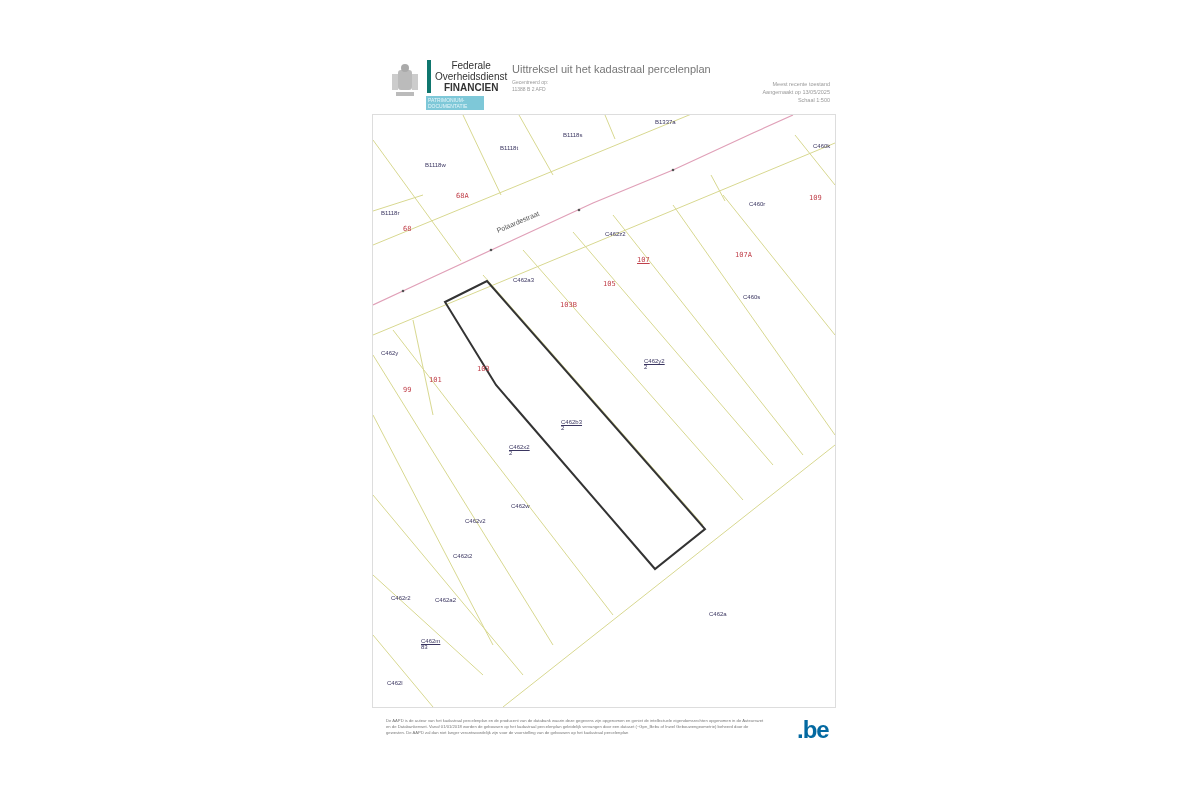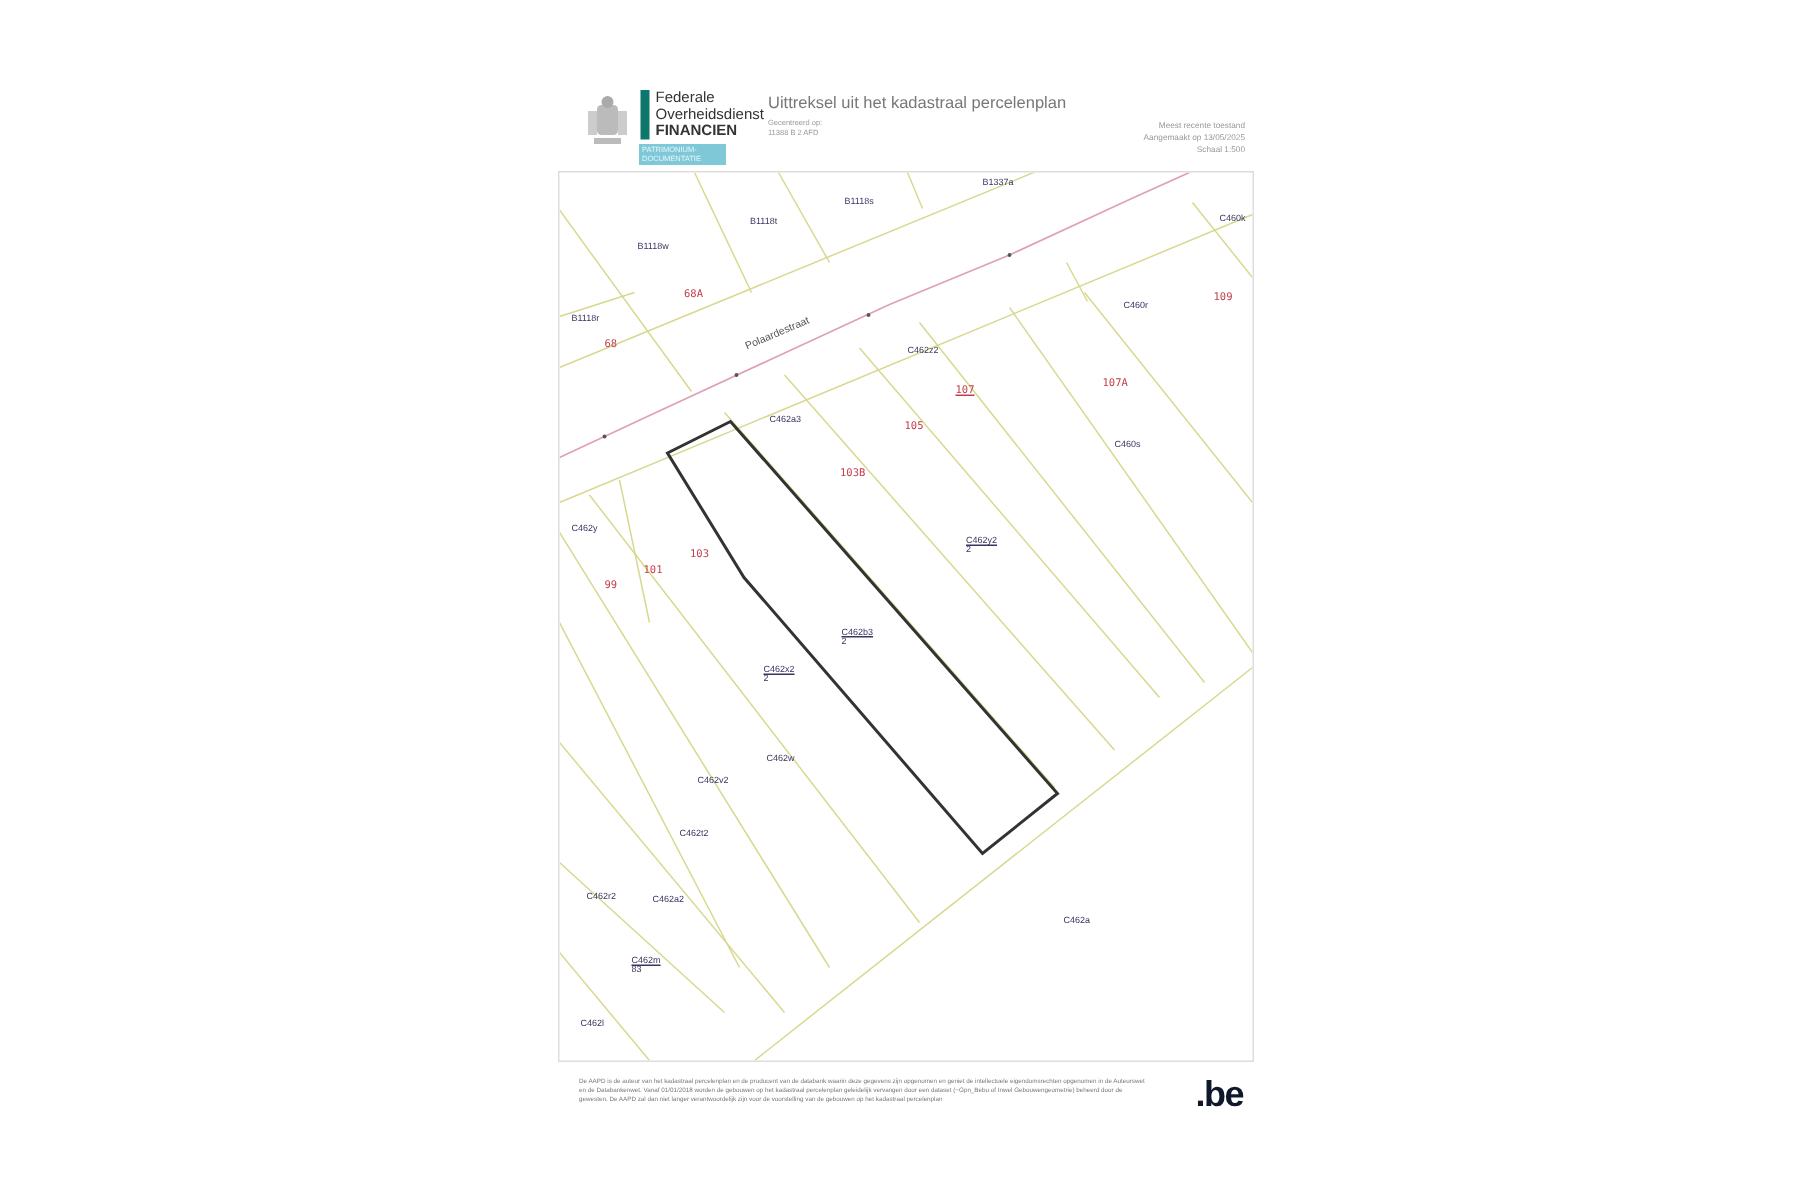--- a/index.html
+++ b/index.html
@@ -1,30 +1,30 @@
 <!DOCTYPE html>
 <html><head>
 <meta charset="utf-8">
 <style>
   html,body{margin:0;padding:0;background:#ffffff;}
   body{width:1200px;height:800px;position:relative;overflow:hidden;font-family:"Liberation Sans",sans-serif;}
   .page{position:absolute;left:318px;top:40px;width:564px;height:720px;background:#fff;}
   .hdr-logo{position:absolute;left:388px;top:62px;width:34px;height:40px;}
-  .org{position:absolute;left:427px;top:60px;border-left:6px solid #0f766e;padding-left:4px;font-size:10px;line-height:11px;color:#333;}
+  .org{position:absolute;left:427px;top:60px;border-left:4px solid #0f766e;padding-left:4px;font-size:10px;line-height:11px;color:#333;text-align:center;}
   .org .bold{font-weight:bold;}
   .badge{position:absolute;left:426px;top:96px;width:54px;background:#7ec8d8;color:#e8f6fa;font-size:5px;line-height:6px;padding:1px 2px;}
   .title{position:absolute;left:512px;top:63px;font-size:11px;color:#777;}
   .subtitle{position:absolute;left:512px;top:79px;font-size:5px;color:#999;line-height:7px;}
   .meta{position:absolute;right:370px;top:80px;font-size:5.5px;color:#999;text-align:right;line-height:8px;}
   .mapframe{position:absolute;left:372px;top:114px;width:462px;height:592px;border:1px solid #ddd;background:#fff;overflow:hidden;}
   .mapframe svg{position:absolute;left:0;top:0;}
   .lbl{position:absolute;font-size:6px;color:#3a3560;white-space:nowrap;}
   .num{position:absolute;font-size:7px;color:#c0404a;font-family:"DejaVu Sans Mono",monospace;white-space:nowrap;padding-left:30px;}
   .footer{position:absolute;left:386px;top:718px;width:380px;font-size:4.2px;line-height:6px;color:#777;}
-  .belogo{position:absolute;left:797px;top:716px;font-size:24px;font-weight:bold;color:#0f172a;letter-spacing:-1px;}
+  .belogo{position:absolute;left:797px;top:716px;font-size:24px;font-weight:bold;color:#0369a1;letter-spacing:-1px;}
 </style>
 </head>
 <body>
 
 <div class="page"></div>
 
 <svg class="hdr-logo" viewBox="0 0 34 40">
   <rect x="10" y="8" width="14" height="20" rx="3" fill="#bbb"></rect>
   <circle cx="17" cy="6" r="4" fill="#aaa"></circle>
   <rect x="4" y="12" width="6" height="16" fill="#ccc"></rect>
@@ -121,21 +121,21 @@
       <div class="lbl" style="left: 336px; top: 496px;">C462a</div>
       <div class="lbl" style="left: 8px; top: 235px;">C462y</div>
     </div>
   <div id="house-numbers">
       <div class="num" style="left: 53px; top: 77px;">68A</div>
       <div class="num" style="left: 0px; top: 110px;">68</div>
       <div class="num" style="left: 406px; top: 79px;">109</div>
       <div class="num" style="left: 332px; top: 136px;">107A</div>
       <div class="num" style="left: 234px; top: 141px; text-decoration: underline;">107</div>
       <div class="num" style="left: 200px; top: 165px;">105</div>
-      <div class="num" style="left: 157px; top: 196px;">103B</div>
-      <div class="num" style="left: 57px; top: 250px;">103</div>
+      <div class="num" style="left: 157px; top: 186px;">103B</div>
+      <div class="num" style="left: 74px; top: 250px;">103</div>
       <div class="num" style="left: 26px; top: 261px;">101</div>
       <div class="num" style="left: 0px; top: 271px;">99</div>
     </div>
 </div>
 
 <div class="footer">De AAPD is de auteur van het kadastraal percelenplan en de producent van de databank waarin deze gegevens zijn opgenomen en geniet de intellectuele eigendomsrechten opgenomen in de Auteurswet en de Databankenwet. Vanaf 01/01/2018 worden de gebouwen op het kadastraal percelenplan geleidelijk vervangen door een dataset (~Gpn_Bebu of Inwel Gebouwengeometrie) beheerd door de gewesten. De AAPD zal dan niet langer verantwoordelijk zijn voor de voorstelling van de gebouwen op het kadastraal percelenplan</div>
 <div class="belogo"><span>.be</span></div>
 
 </body></html>

